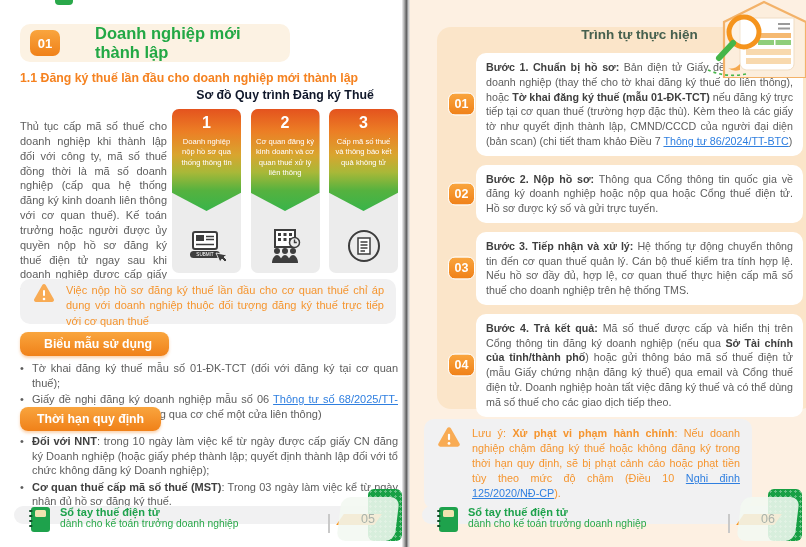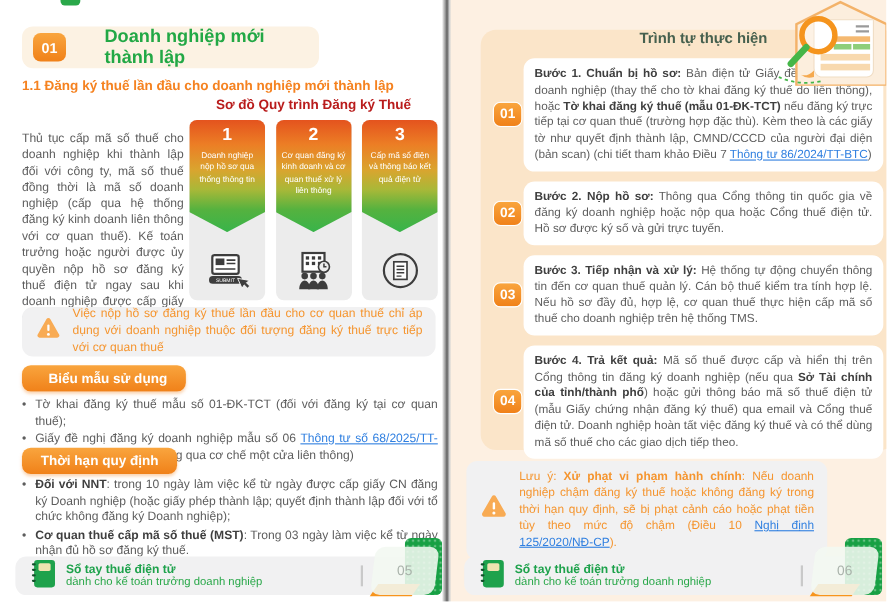--- a/index.html
+++ b/index.html
@@ -11,30 +11,30 @@
   .lp-deco { position:absolute; left:55px; top:0; width:18px; height:5px; background:#2aa84a; border-radius:0 0 4px 4px; }
   .lp-header { position:absolute; left:20px; top:24px; width:270px; height:38px; background:#fcf2e3;
     border-radius:10px; display:flex; align-items:center; gap:11px; padding:0 10px; }
   .badge-orange { background:linear-gradient(180deg,#f9a53e,#f08119); color:#fff; font-weight:bold;
     font-size:13px; border-radius:7px; min-width:30px; height:26px; display:flex; align-items:center; justify-content:center; }
   .lp-title { color:#22a845; font-size:16.5px; font-weight:bold;margin-left:24px; }
   .lp-sub { position:absolute; left:20px; top:71px; width:376px; color:#f58220; font-weight:bold; font-size:12.3px; }
   .lp-intro { position:absolute; left:20px; top:91px; width:147px; font-size:11px; line-height:1.35;
     color:#5d5d5d; text-align:justify;margin-top:28px; }
   .lp-diagram { position:absolute; left:172px; top:88px; width:226px; }
-  .diag-title { color:#b91c1c; font-weight:bold; font-size:12.3px; text-align:center; margin-bottom:7px; }
+  .diag-title { color:#0f172a; font-weight:bold; font-size:12.3px; text-align:center; margin-bottom:7px; }
   .diag-row { display:flex; justify-content:space-between; }
   .diag-card { width:69px; height:164px; background:#ececec; border-radius:7px; position:relative; overflow:hidden; }
   .ribbon { position:absolute; top:0; left:0; right:0; height:102px; color:#fff; text-align:center; padding:5px 5px 0;
     background:linear-gradient(180deg,#e4531e 0%,#ec7e25 22%,#d9a52f 45%,#a9b838 62%,#55b23f 80%,#38b44a 100%);
     clip-path:polygon(0 0,100% 0,100% 82%,50% 100%,0 82%); }
   .rib-num { font-size:16px; font-weight:bold; }
   .rib-label { font-size:7.6px; line-height:1.35; margin-top:5px; }
   .diag-icon { position:absolute; bottom:9px; left:0; right:0; display:flex; justify-content:center; }
-  .note-box { position:absolute; background:#f1f1f2; border-radius:10px; display:flex; align-items:center; gap:10px; }
+  .note-box { position:absolute; background:#f1f1f2; border-radius:10px; display:flex; align-items:flex-start; gap:10px; }
   .lp-note { left:20px; top:279px; width:376px; height:45px; padding:4px 12px; }
   .note-text { color:#f5952f; font-size:11px; line-height:1.4; text-align:justify; }
   .orange-btn { position:absolute; left:20px; background:linear-gradient(180deg,#f9a53e,#f08119); color:#fff;
     font-weight:bold; font-size:12.3px; padding:5px 17px; border-radius:8px; box-shadow:0 2px 3px rgba(240,129,25,.35); }
   .btn-forms { top:332px;padding-left:24px; }
   .btn-deadline { top:407px; }
   .bullets { position:absolute; left:20px; width:378px; font-size:11px; line-height:1.32; color:#5d5d5d; }
   .bullets-forms { top:361px; }
   .bullets-deadline { top:434px; }
   .bullet { position:relative; padding-left:12px; text-align:justify; margin-bottom:2px; }
@@ -54,22 +54,22 @@
   .step-card { position:relative; background:#fff; border-radius:10px; padding:7px 10px; margin-bottom:9px;
     font-size:10.7px; line-height:1.38; color:#5d5d5d; text-align:justify; }
   .step-badge { position:absolute; left:-28px; top:50%; transform:translateY(-50%); min-width:27px; height:23px;
     font-size:12.5px; border:1px solid #fff; }
   .rp-note { left:14px; top:419px; width:328px; padding:7px 12px; }
   .rp-note .note-text { font-size:10.8px; }
   .rp-note .seg-bold { color:inherit; }
   .rp-illus { position:absolute; right:0; top:0; width:100px; height:78px; }
 
   
-  .footer { position:absolute; top:506px; height:35px; background:#f1f1f2; border-radius:10px;
-    display:flex; align-items:center; gap:9px; padding:0 12px; }
+  .footer { position:absolute; top:506px; height:18px; background:#f1f1f2; border-radius:10px;
+    display:flex; align-items:flex-start; gap:9px; padding:0 12px; }
   .footer-left { left:14px; width:388px; }
   .footer-right { left:12px; width:380px; }
   .f-title { color:#1ea24c; font-weight:bold; font-size:11px; }
   .f-sub { color:#2aa84a; font-size:10.3px; }
   .f-corner { position:absolute; right:0; top:0; bottom:0; width:100px; }
   .fc-green { position:absolute; right:0; top:-17px; width:34px; height:52px; background:#17a044; border-radius:6px;
     background-image:radial-gradient(rgba(255,255,255,.35) 1px, transparent 1.4px); background-size:5px 5px; }
   .fc-orange { position:absolute; right:24px; bottom:-1px; width:38px; height:11px; background:#f7941d; transform:skewX(-35deg); }
   .fc-chip { position:absolute; right:5px; top:-9px; width:58px; height:44px; background:rgba(243,248,241,.88);
     border-radius:9px; transform:skewX(-7deg); display:flex; align-items:center; justify-content:center; }
@@ -138,21 +138,21 @@
               <path d="M7 35 c0-5 3-8 5-8 2 0 5 3 5 8z" fill="#3d3d3d"></path>
               <path d="M15 35 c0-5 3-8 5-8 2 0 5 3 5 8z" fill="#3d3d3d"></path>
               <path d="M23 35 c0-5 3-8 5-8 2 0 5 3 5 8z" fill="#3d3d3d"></path>
             </svg>
           </div>
         </div>
 
         <div class="diag-card">
           <div class="ribbon">
             <div class="rib-num">3</div>
-            <div class="rib-label">Cấp mã số điện và thông báo kết quả điện tử</div>
+            <div class="rib-label">Cấp mã số thuế và thông báo kết quả không tử</div>
           </div>
           <div class="diag-icon">
             <svg width="36" height="36" viewBox="0 0 36 36">
               <circle cx="18" cy="18" r="15" fill="#ececec" stroke="#3d3d3d" stroke-width="2"></circle>
               <rect x="12" y="10" width="12" height="16" fill="#fff" stroke="#3d3d3d" stroke-width="1.5"></rect>
               <line x1="14.5" y1="14" x2="21.5" y2="14" stroke="#3d3d3d" stroke-width="1.3"></line>
               <line x1="14.5" y1="17" x2="21.5" y2="17" stroke="#3d3d3d" stroke-width="1.3"></line>
               <line x1="14.5" y1="20" x2="21.5" y2="20" stroke="#3d3d3d" stroke-width="1.3"></line>
               <line x1="14.5" y1="23" x2="19" y2="23" stroke="#3d3d3d" stroke-width="1.3"></line>
             </svg>

